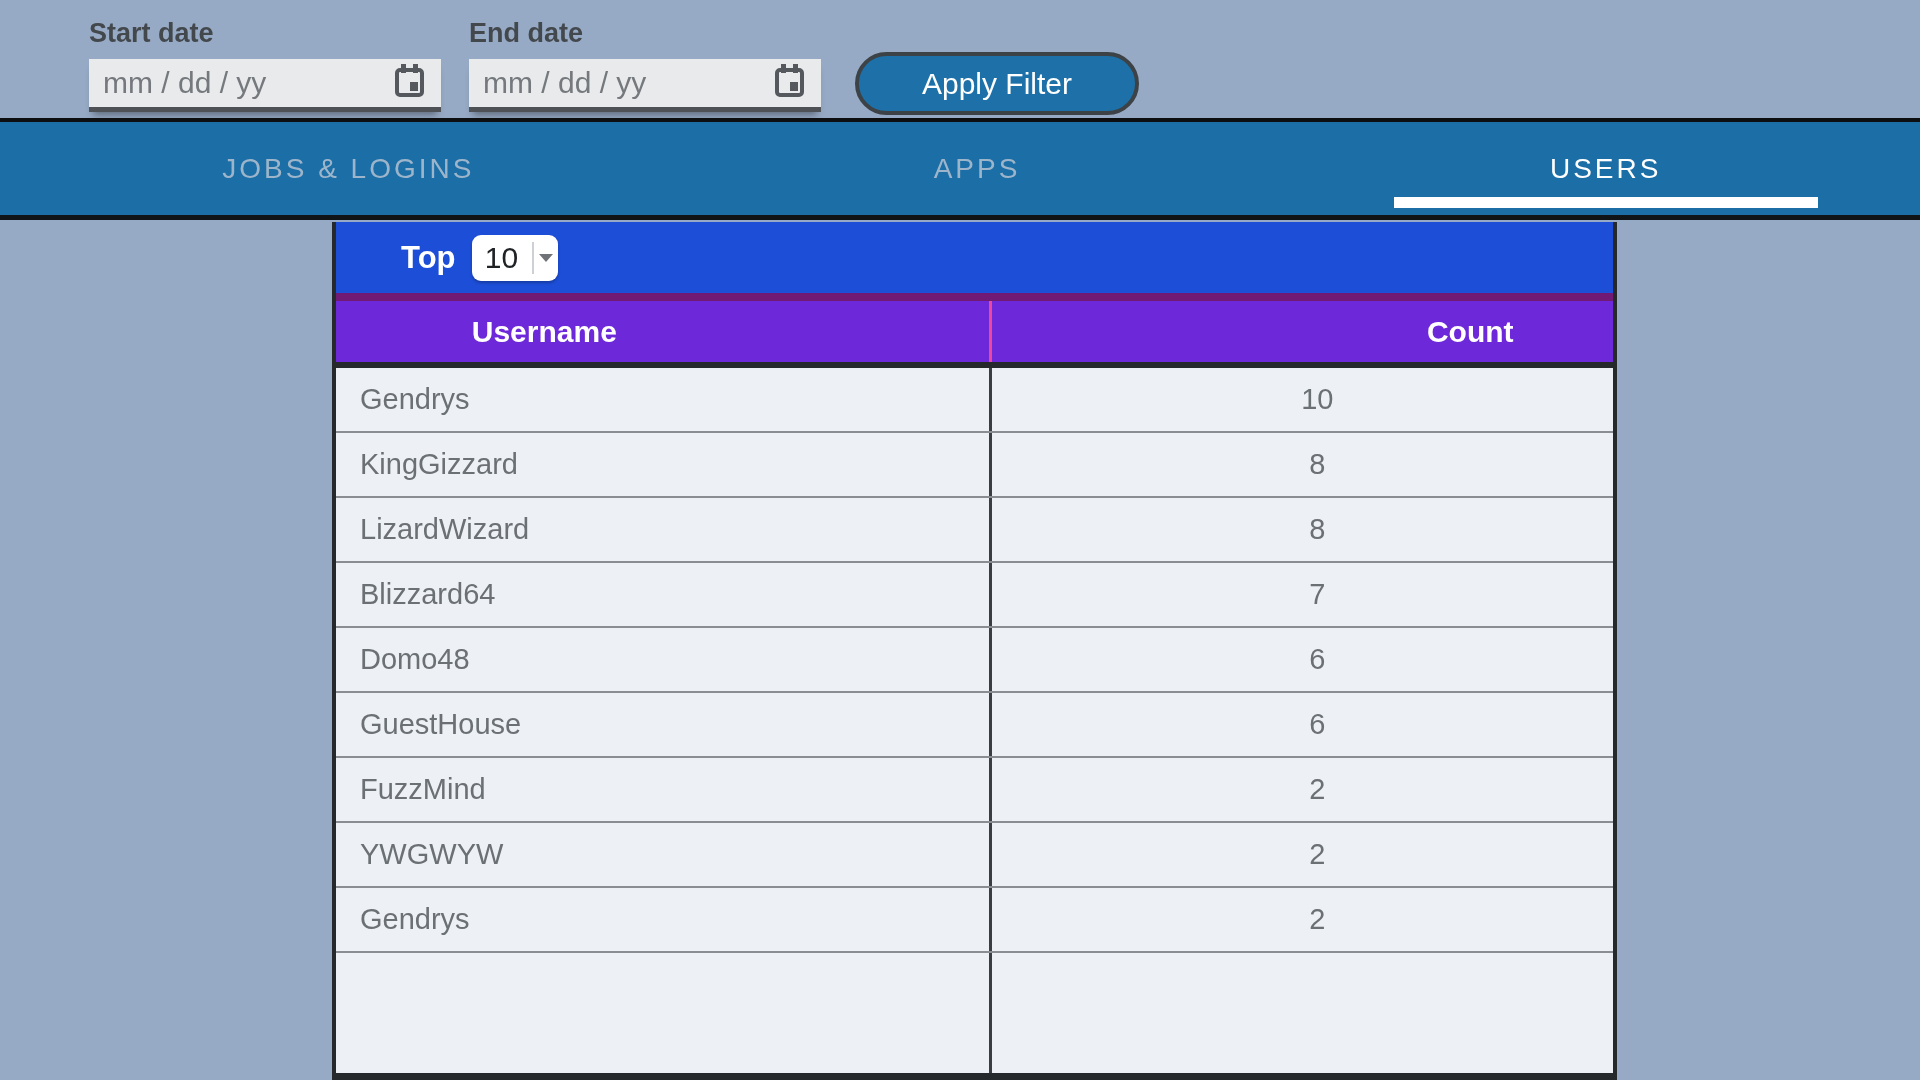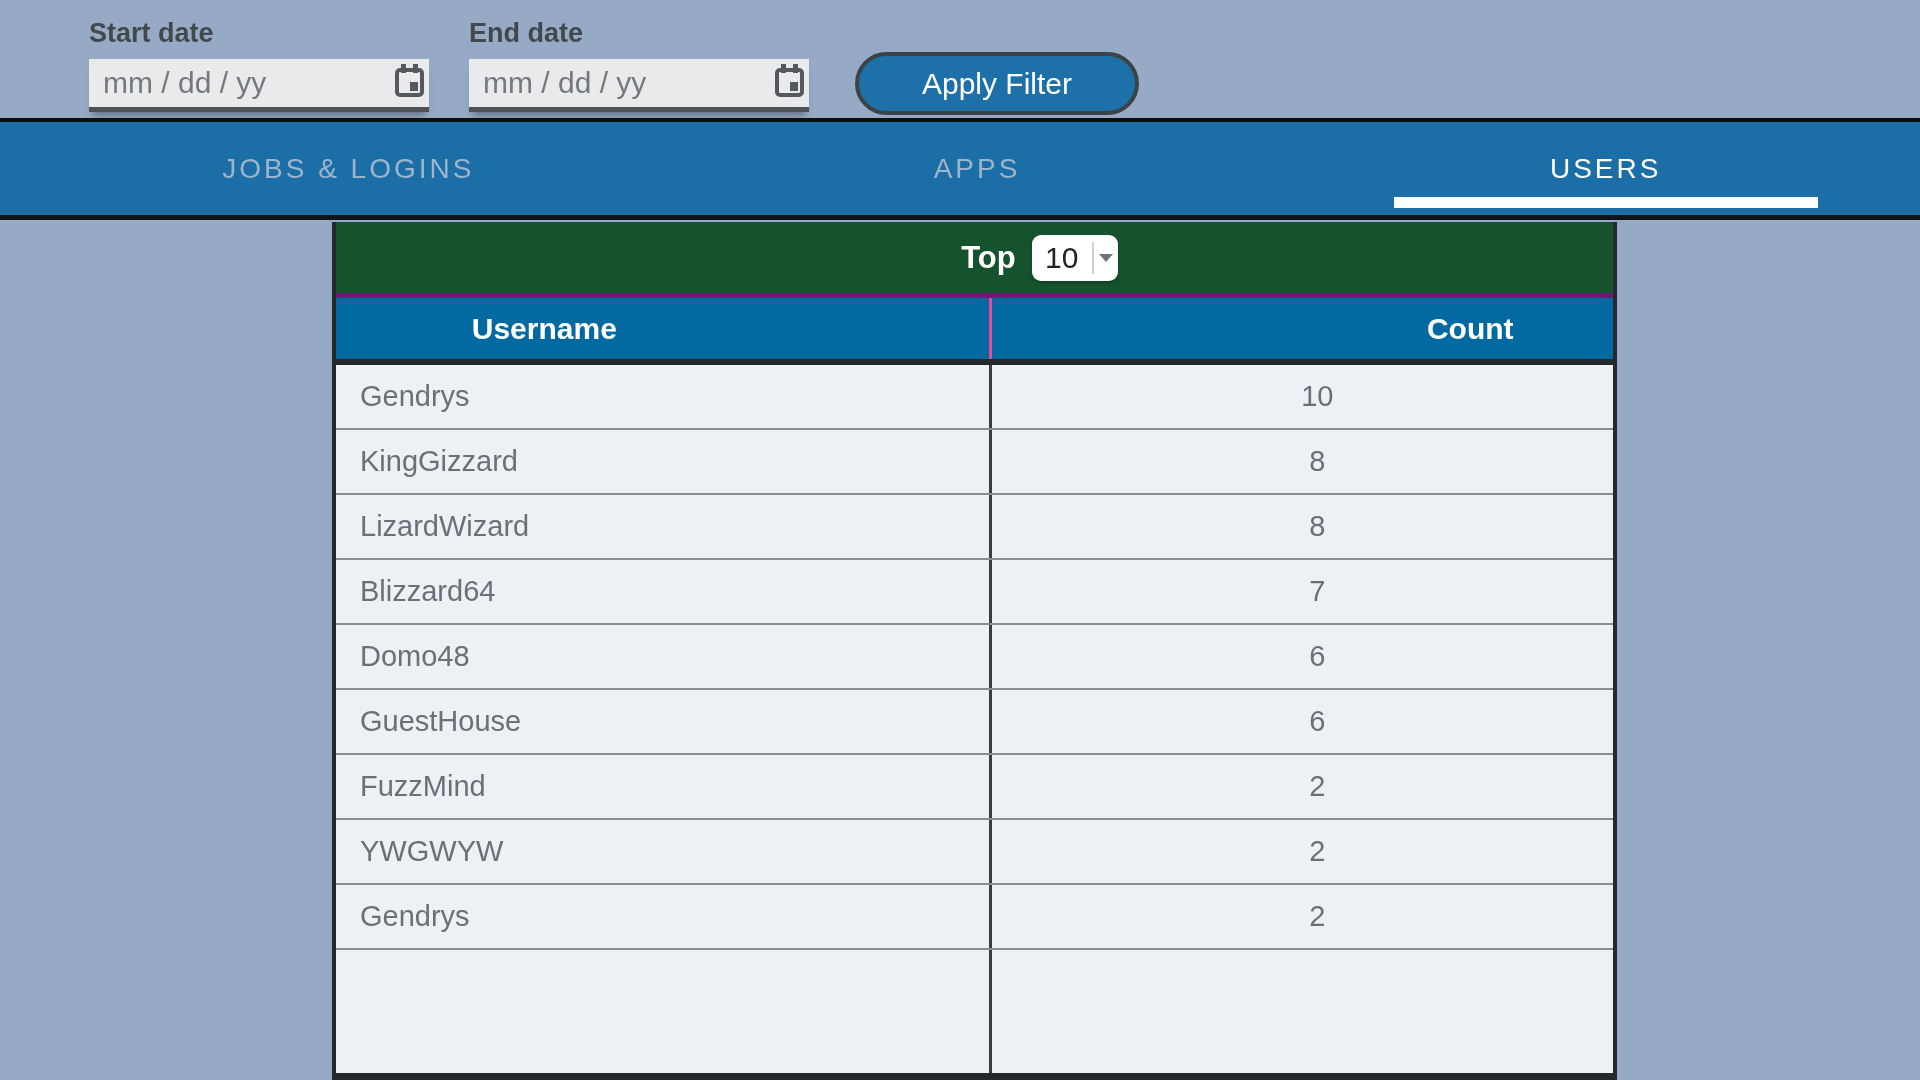--- a/index.html
+++ b/index.html
@@ -7,21 +7,21 @@
   .screen { position:relative; width:1920px; height:1080px; background:#97aac5; overflow:hidden; }
 
   
   .filter-bar { position:absolute; left:0; top:0; width:100%; height:114px; }
   .date-field { position:absolute; top:18px; }
   .date-field.start { left:89px; }
   .date-field.end { left:469px; }
   .date-label { display:block; font-size:27px; font-weight:bold; color:#43484d; margin-bottom:10px; }
   .date-input { width:322px; height:48px; background:#e9eaeb; border-bottom:5px solid #4e5257;
                 box-sizing:content-box; display:flex; align-items:center; justify-content:space-between;
-                padding:0 4px 0 14px; cursor:text; box-shadow:0 7px 7px -4px rgba(30,35,40,.45); }
+                padding:0 16px 0 14px; cursor:text; box-shadow:0 7px 7px -4px rgba(30,35,40,.45); }
   .date-placeholder { color:#75797d; font-size:30px; }
   .cal-icon { flex:0 0 auto; margin-left:8px; }
 
   .apply-btn { position:absolute; left:855px; top:52px; width:284px; height:63px;
                background:#1d71a8; border:4px solid #3d4246; border-radius:34px;
                color:#ffffff; font-size:30px; font-family:"Liberation Sans", sans-serif;
                display:flex; align-items:center; justify-content:center; cursor:pointer; }
 
   
   .nav { position:absolute; left:0; top:118px; width:100%; height:102px; box-sizing:border-box;
@@ -30,34 +30,34 @@
   .tab { flex:1 1 0; position:relative; display:flex; align-items:center; justify-content:center;
          font-size:28px; letter-spacing:3px; color:#9db5cb; cursor:pointer; }
   .tab.active { color:#ffffff; }
   .tab-underline { position:absolute; bottom:7px; left:50%; transform:translateX(-50%);
                    width:424px; height:11px; background:#ffffff; }
 
   
   .panel { position:absolute; left:332px; top:222px; width:1285px; height:858px; box-sizing:border-box;
            border-left:4px solid #26292c; border-right:4px solid #26292c; border-bottom:7px solid #26292c;
            display:flex; flex-direction:column; background:#edf0f5; }
-  .panel-header { flex:0 0 71px; background:#14532d; border-bottom:5px solid #701a75;
-                  display:flex; align-items:center; justify-content:center; }
+  .panel-header { flex:0 0 71px; background:#1d4ed8; border-bottom:8px solid #701a75;
+                  display:flex; align-items:center; }
   .panel-title-group { display:flex; align-items:center; gap:16px; transform:translateX(65px);
                        color:#ffffff; font-size:31px; font-weight:bold; }
   .top-select { width:86px; height:46px; background:#ffffff; border-radius:9px; display:flex;
                 align-items:stretch; cursor:pointer; overflow:hidden; box-shadow:0 2px 3px rgba(0,0,0,.25); }
   .top-select .value { flex:1; display:flex; align-items:center; justify-content:center;
                        color:#202326; font-size:30px; font-weight:normal; }
   .top-select .sep { width:2px; background:#cdd0d4; margin:7px 0; }
   .top-select .chev-box { flex:0 0 24px; display:flex; align-items:center; justify-content:center; }
   .chev { width:0; height:0; border-left:7px solid transparent; border-right:7px solid transparent;
           border-top:8px solid #6f7377; }
 
-  .thead { flex:0 0 61px; background:#0369a1; border-bottom:6px solid #26292c; display:flex;
+  .thead { flex:0 0 61px; background:#6d28d9; border-bottom:6px solid #26292c; display:flex;
            color:#ffffff; font-size:30px; font-weight:bold; }
   .th-user { width:51.1%; display:flex; align-items:center; justify-content:center; }
   .th-user span { transform:translateX(-118px); }
   .th-count { flex:1; border-left:3px solid #ec4899; display:flex; align-items:center; justify-content:center; }
   .th-count span { transform:translateX(168px); }
 
   .tbody { flex:1; display:flex; flex-direction:column; background:#edf0f5; }
   .row { flex:0 0 63px; display:flex; border-bottom:2px solid #8a8e92;text-align:right; }
   .row.empty { flex:1 1 auto; border-bottom:none; }
   .cell-user { width:51.1%; box-sizing:border-box; display:flex; align-items:center;

